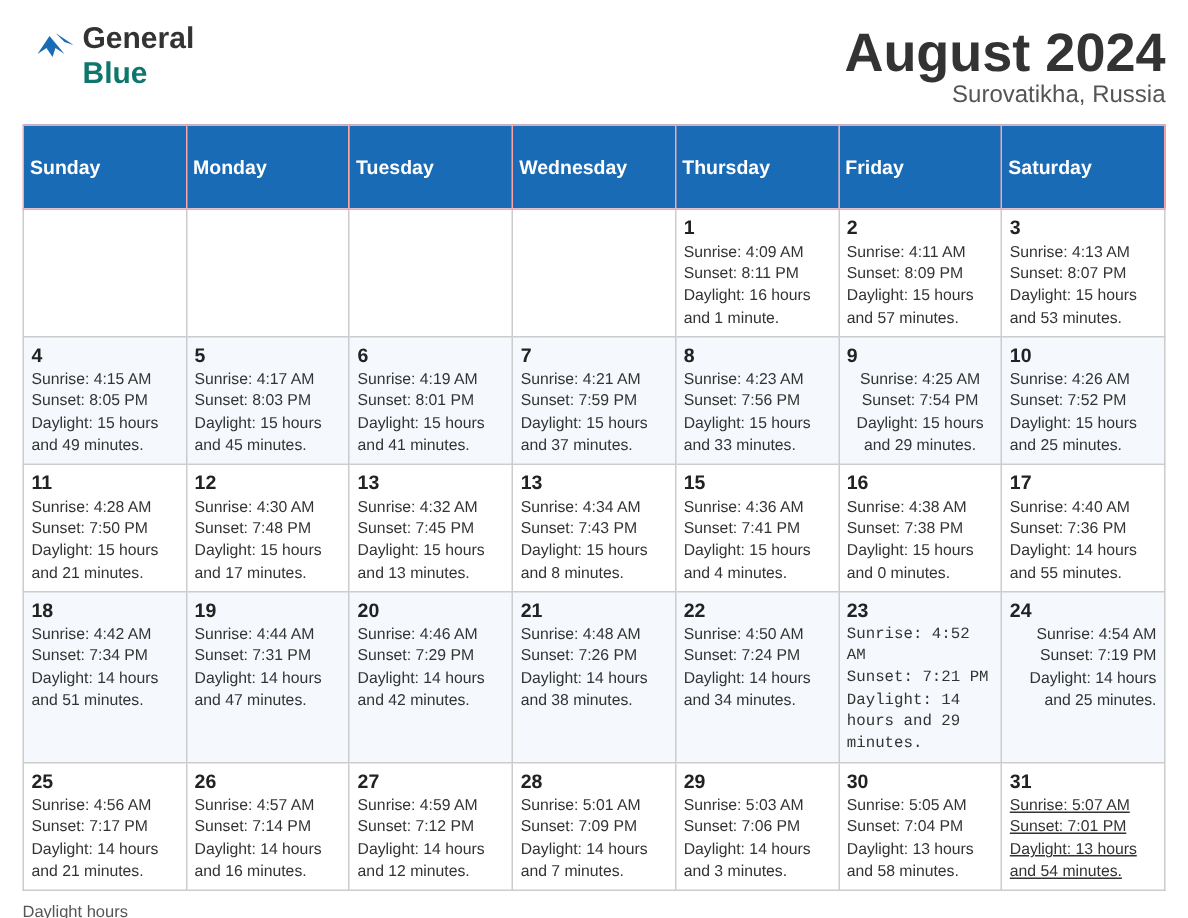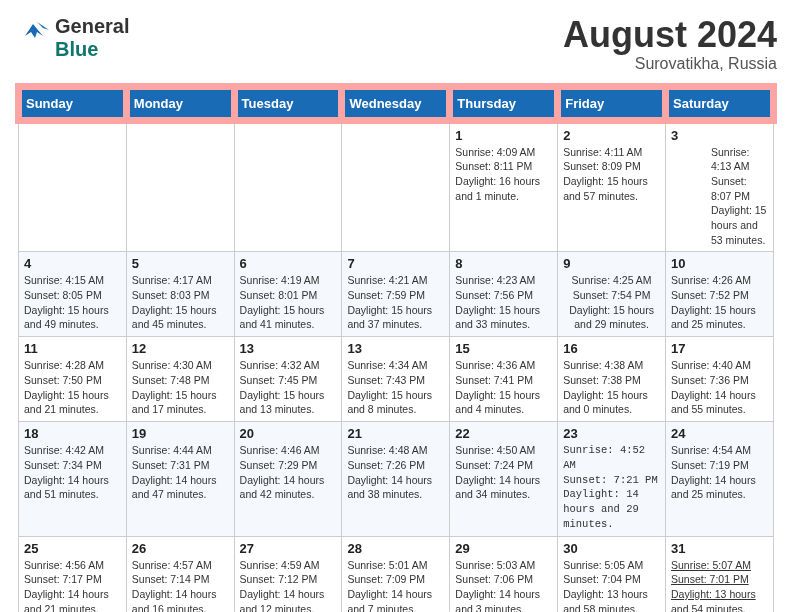--- a/index.html
+++ b/index.html
@@ -35,25 +35,25 @@
       color: #555;
     }
     .calendar {
       width: 100%;
       border-collapse: collapse;
       font-size: 11px;
     }
     .calendar th {
       background-color: #1a6bb5;
       color: #fff;
-      padding: 6px 4px;
+      padding: 20px 4px;
       text-align: left;
       font-size: 13px;
       font-weight: bold;
-      border: 7px solid #fca5a5;
+      border: 1px solid #fca5a5;
     }
     .calendar td {
       border: 1px solid #ccc;
       vertical-align: top;
       padding: 4px 5px;
       width: 108px;
       min-height: 80px;
       height: 85px;
       background: #fff;
     }
@@ -129,21 +129,21 @@
 Daylight: 16 hours and 1 minute.</div>
         </td>
         <td>
           <span class="day-number">2</span>
           <div class="day-info" style="white-space: pre-line;">Sunrise: 4:11 AM
 Sunset: 8:09 PM
 Daylight: 15 hours and 57 minutes.</div>
         </td>
         <td>
           <span class="day-number">3</span>
-          <div class="day-info" style="white-space: pre-line; margin-left: 40px;">Sunrise: 4:13 AM
+          <div class="day-info" style="white-space: pre-line;">Sunrise: 4:13 AM
 Sunset: 8:07 PM
 Daylight: 15 hours and 53 minutes.</div>
         </td>
       </tr>
       <tr>
         <td>
           <span class="day-number">4</span>
           <div class="day-info" style="white-space: pre-line;">Sunrise: 4:15 AM
 Sunset: 8:05 PM
 Daylight: 15 hours and 49 minutes.</div>
@@ -261,21 +261,21 @@
 Daylight: 14 hours and 34 minutes.</div>
         </td>
         <td>
           <span class="day-number">23</span>
           <div class="day-info" style="white-space: pre-line; font-family: Liberation Mono, monospace;">Sunrise: 4:52 AM
 Sunset: 7:21 PM
 Daylight: 14 hours and 29 minutes.</div>
         </td>
         <td>
           <span class="day-number">24</span>
-          <div class="day-info" style="white-space: pre-line;">Sunrise: 4:54 AM
+          <div class="day-info" style="white-space: pre-line; text-align: right;">Sunrise: 4:54 AM
 Sunset: 7:19 PM
 Daylight: 14 hours and 25 minutes.</div>
         </td>
       </tr>
       <tr>
         <td>
           <span class="day-number">25</span>
           <div class="day-info" style="white-space: pre-line;">Sunrise: 4:56 AM
 Sunset: 7:17 PM
 Daylight: 14 hours and 21 minutes.</div>

